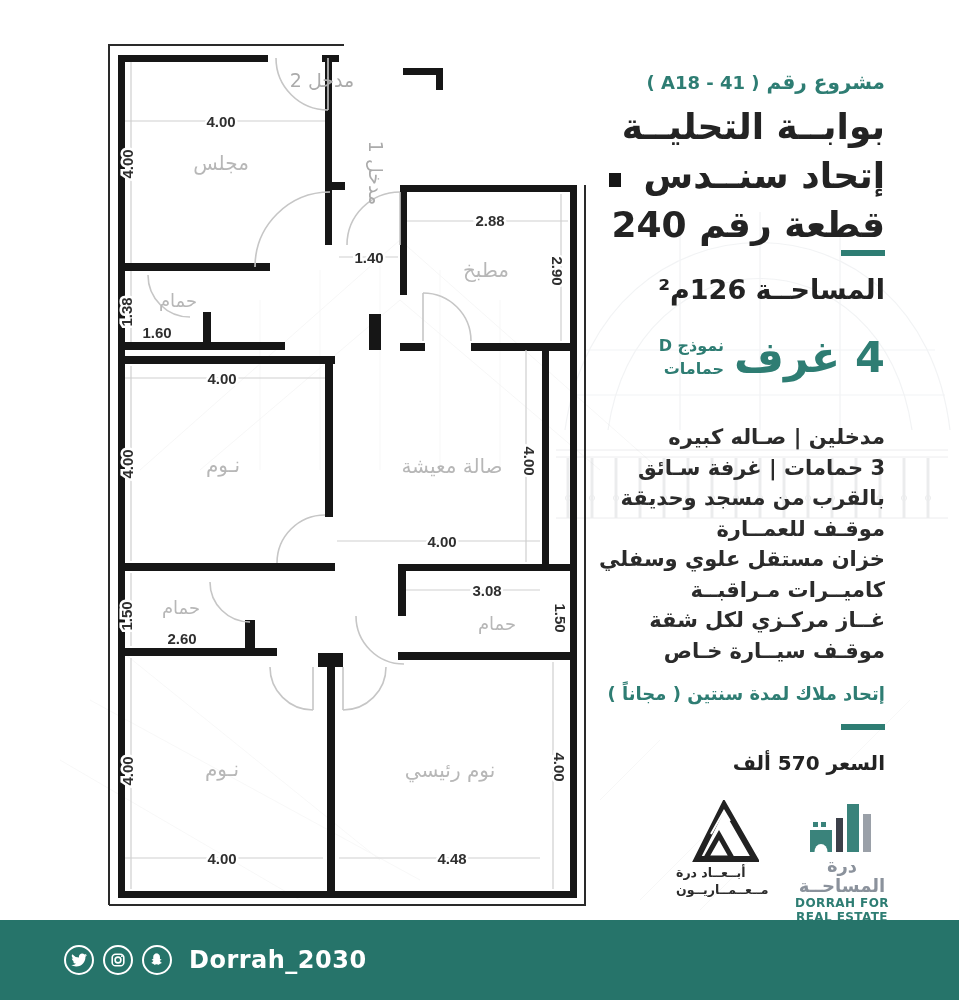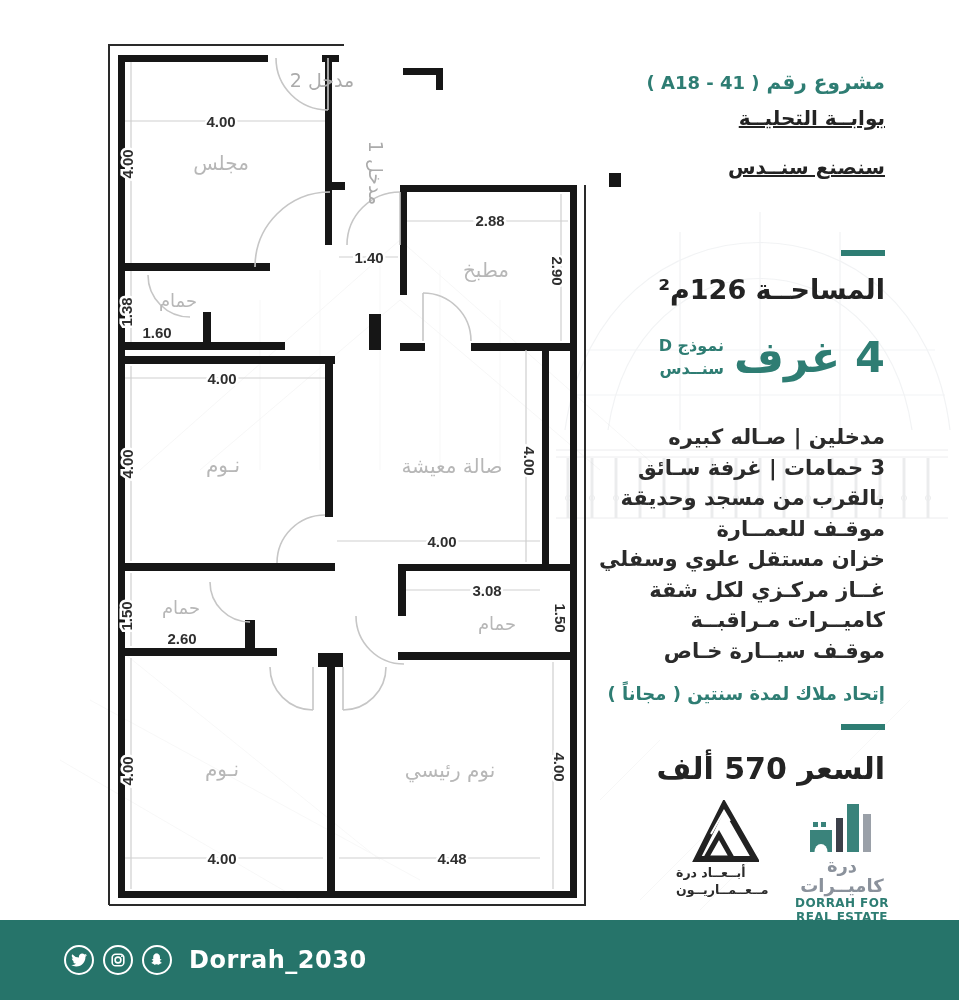--- a/index.html
+++ b/index.html
@@ -24,31 +24,31 @@
   }
   text.room { font:20px "DejaVu Sans",sans-serif; fill:#b7b7b7; text-anchor:middle; }
   text.room.sm { font-size:18px; }
   text.entr { font:19px "DejaVu Sans",sans-serif; fill:#ababab; text-anchor:middle; }
   
   #panel { left:625px; top:0; width:266px; height:930px; z-index:2; direction:rtl;margin-top:22px; }
   #panel > div { position:absolute; right:6px; text-align:right; white-space:nowrap; }
   .project { top:48px; color:var(--accent); font-weight:bold; font-size:20px; }
   .project .code { font-size:18px; }
   .t1 { top:84px; }  .t2 { top:133px; }  .t3 { top:182px; }
-  .title { color:#232323; font-weight:bold; font-size:20px; letter-spacing:0;text-decoration:underline; }
+  .title { color:#232323; font-weight:bold; font-size:36px; letter-spacing:0; }
   .divider { width:44px; height:6px; background:var(--accent); }
   .div1 { top:228px; }  .div2 { top:702px; }
   .area { top:252px; color:#232323; font-weight:bold; font-size:27px; }
   .roomsrow { top:306px; display:flex; align-items:center; gap:10px; }
   .rooms-big { color:var(--accent); font-weight:bold; font-size:43px; line-height:58px; }
   .model { display:flex; flex-direction:column; color:var(--accent); font-weight:bold;
            font-size:16px; line-height:23px; text-align:right; }
   .features { top:400px; color:#2b2b2b; font-weight:bold; font-size:21px; line-height:30.5px; }
   .union { top:661px; color:var(--accent); font-weight:bold; font-size:18px; }
-  .price { top:729px; color:#232323; font-weight:bold; font-size:30px; }
+  .price { top:729px; color:#232323; font-weight:bold; font-size:20px; }
   
   #logo-abaad { left:676px; top:800px; width:96px; z-index:2; text-align:left;
                 color:#2c2c2c; font-weight:bold; font-size:12.5px; line-height:17px; }
   #logo-dorrah { left:788px; top:800px; width:108px; z-index:2; text-align:center; }
   #logo-dorrah .name { color:#8b929c; font-weight:bold; font-size:18px; line-height:20px; }
   #logo-dorrah .en { color:var(--accent); font-weight:bold; font-size:12px; letter-spacing:.4px; }
   #logo-dorrah .slogan { color:var(--accent); font-weight:bold; font-size:13px; margin-top:2px; }
   
   #footer { left:0; bottom:0; width:959px; height:80px; background:var(--footer);
             z-index:3; display:flex; align-items:center; padding-left:64px; }
@@ -239,38 +239,39 @@
     <text class="entr" x="287" y="135" transform="rotate(90 287 135)">مدخل 1</text>
   </g>
 </svg>
 
 <div id="panel" class="layer">
   <div class="project">
     <span>مشروع رقم</span>
     <span class="code" dir="ltr">( A18 - 41 )</span>
   </div>
   <div class="t1 title">بوابــة التحليــة</div>
-  <div class="t2 title">سنصنع سنــدس</div>
+  <div class="t2 title">إتحاد سنــدس</div>
+  <div class="t3 title">قطعة رقم 240</div>
   <div class="div1 divider"></div>
   <div class="area">المساحــة 126م²</div>
   <div class="roomsrow">
     <span class="rooms-big">4 غرف</span>
     <span class="model">
       <span>نموذج D</span>
-      <span>سنــدس</span>
+      <span>حمامات</span>
     </span>
   </div>
   <div class="features">
       <div>مدخلين  |  صـاله كبيره</div>
       <div>3 حمامات | غرفة سـائق</div>
       <div>بالقرب من مسجد وحديقة</div>
       <div>موقـف  للعمــارة</div>
       <div>خزان مستقل علوي وسفلي</div>
+      <div>كاميــرات مـراقبــة</div>
       <div>غــاز مركـزي لكل شقة</div>
-      <div>كاميــرات مـراقبــة</div>
       <div>موقـف سيــارة خـاص</div>
     </div>
   <div class="union">إتحاد ملاك لمدة سنتين ( مجاناً )</div>
   <div class="div2 divider"></div>
   <div class="price">السعر  570  ألف</div>
 </div>
 
 <div id="logo-abaad" class="layer">
   <svg width="70" height="64" viewBox="0 0 70 64" style="display:block;margin:0 auto;">
     <path d="M35 5 L66 59 L8 59 Z" fill="none" stroke="#222222" stroke-width="6" stroke-linejoin="miter"></path>
@@ -284,21 +285,21 @@
 <div id="logo-dorrah" class="layer">
   <svg width="84" height="56" viewBox="0 0 84 56" style="display:block;margin:0 auto;">
     <rect x="10" y="30" width="22" height="22" fill="#3a837b"></rect>
     <path d="M14.5 52 a6.5 8 0 0 1 13 0 Z" fill="#ffffff"></path>
     <rect x="13" y="22" width="5" height="5" fill="#3a837b"></rect>
     <rect x="21" y="22" width="5" height="5" fill="#3a837b"></rect>
     <rect x="36" y="18" width="7" height="34" fill="#3c4049"></rect>
     <rect x="47" y="4" width="12" height="48" fill="#3a837b"></rect>
     <rect x="63" y="14" width="8" height="38" fill="#9aa0a8"></rect>
   </svg>
-  <div class="name">درة كاميــرات</div>
+  <div class="name">درة المساحــة</div>
   <div class="en">DORRAH FOR REAL ESTATE</div>
   <div class="slogan">سنصنع الفرق</div>
 </div>
 
 <div id="footer" class="layer">
   <span class="sicon">
     <svg viewBox="0 0 16 16" fill="#ffffff">
       <path d="M16 3.1c-.6.26-1.2.43-1.87.5.67-.4 1.18-1.03 1.43-1.8-.63.37-1.32.64-2.06.78A3.23 3.23 0 0 0 11.16 1.6c-1.8 0-3.25 1.45-3.25 3.25 0 .25.03.5.08.74A9.22 9.22 0 0 1 1.3 2.2a3.24 3.24 0 0 0 1 4.33c-.53-.02-1.03-.16-1.47-.4v.04c0 1.57 1.12 2.88 2.6 3.18-.27.08-.56.12-.86.12-.21 0-.41-.02-.61-.06a3.25 3.25 0 0 0 3.03 2.25A6.52 6.52 0 0 1 .2 12.98 9.18 9.18 0 0 0 5.18 14.4c5.97 0 9.24-4.95 9.24-9.24v-.42c.63-.46 1.18-1.03 1.58-1.64z"></path>
     </svg>
   </span>

